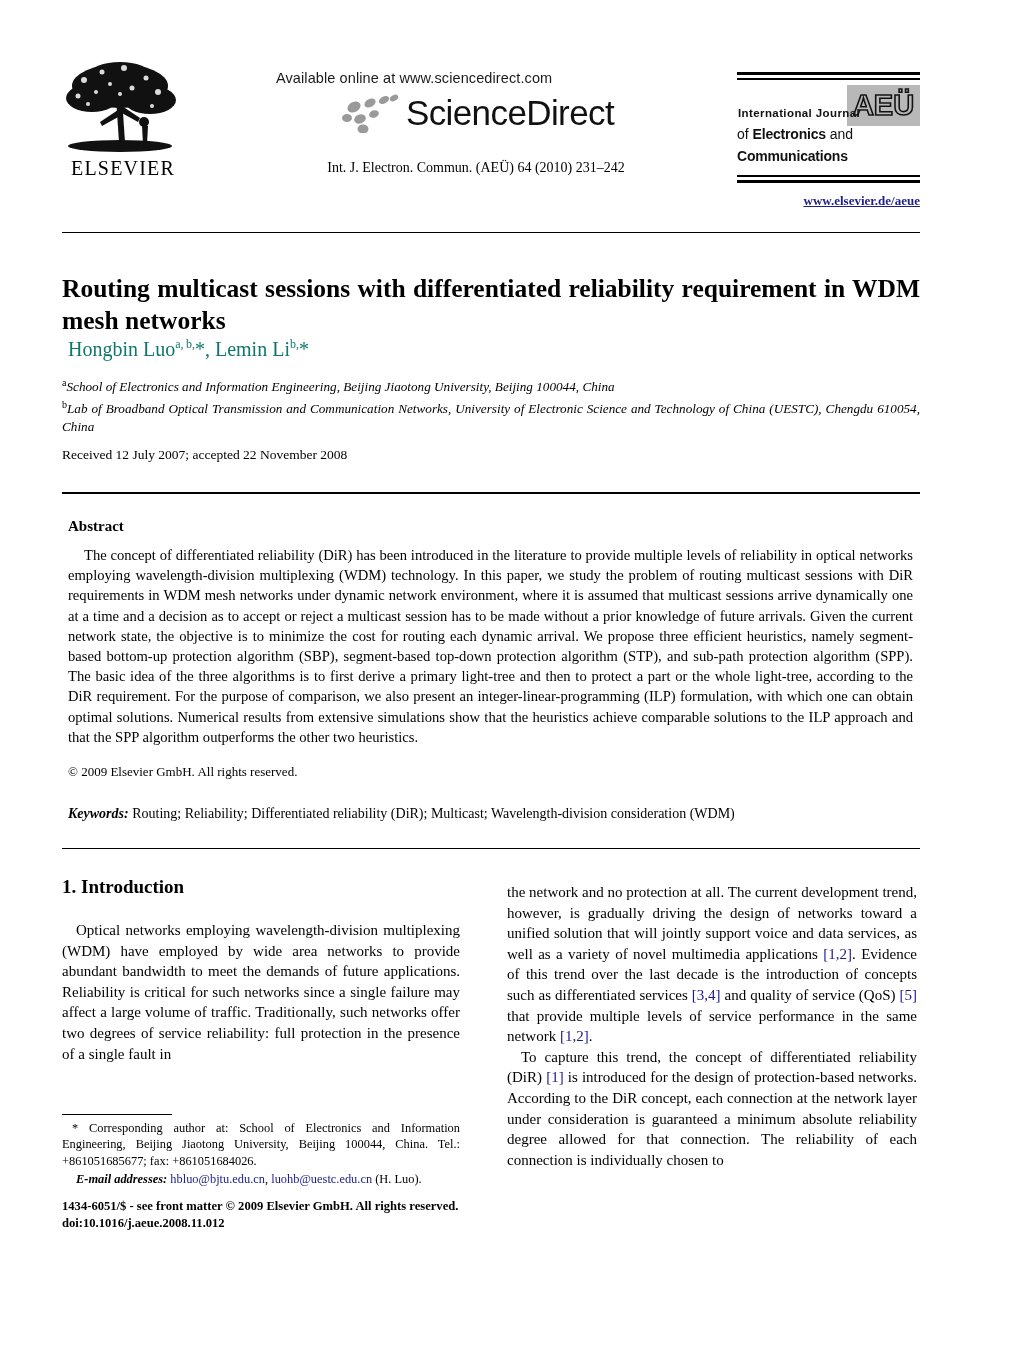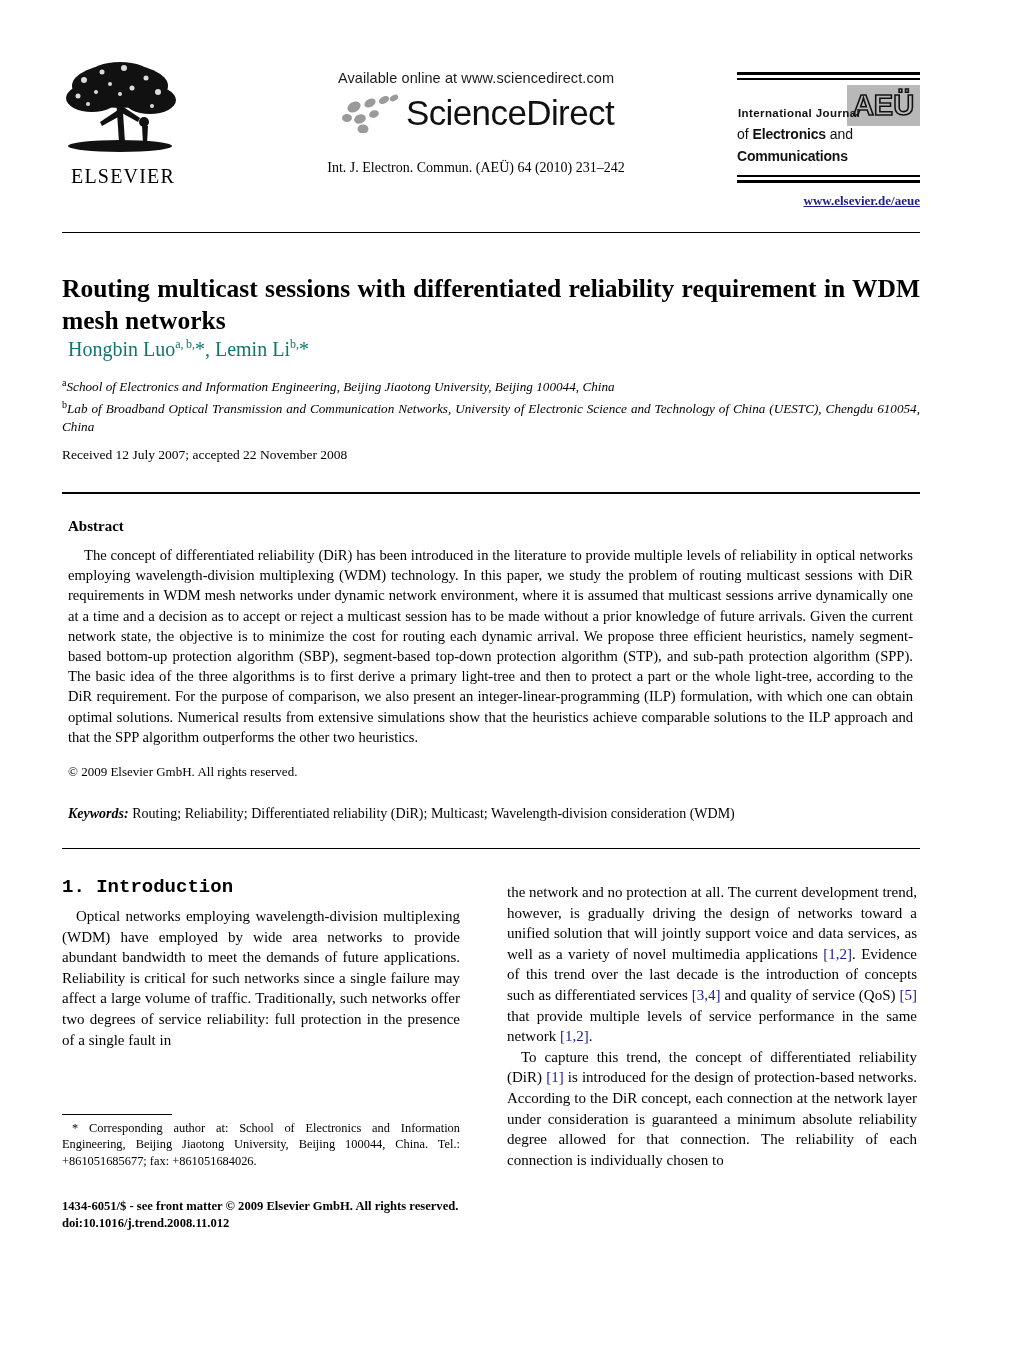--- a/index.html
+++ b/index.html
@@ -34,35 +34,35 @@
     position: absolute;
     left: 0px;
     top: 4px;
     width: 122px;
     height: 136px;
   }
   .elsevier-tree { display:block; }
   .elsevier-word {
     position: absolute;
     left: 0;
-    bottom: 4px;
+    bottom: 12px;
     width: 122px;
     text-align: center;
     font-family: "Liberation Serif", serif;
     font-size: 20px;
     letter-spacing: 1.2px;
     color: #000;
   }
 
   .sd-block {
     position: absolute;
     left: 214px;
     top: 18px;
     width: 400px;
-    text-align: center;
+    text-align: left;
   }
   .sd-available {
     font-family: "Liberation Sans", sans-serif;
     font-size: 14.5px;
     color: #1a1a1a;
     letter-spacing: 0.1px;
   }
   .sd-logo-row {
     margin-top: 7px;
     display: flex;
@@ -281,24 +281,24 @@
     top: 876px;
     width: 398px;
   }
   .col-right {
     position: absolute;
     left: 507px;
     top: 882px;
     width: 410px;
   }
   .sec-head {
-    font-family: Liberation Mono, monospace;
+    font-family: Liberation Serif, serif;
     font-weight: bold;
     font-size: 19px;
-    margin: 0 0 8px 0;
+    margin: 0 0 22px 0;
   }
   .para {
     font-family: "Liberation Serif", serif;
     font-size: 15px;
     line-height: 20.6px;
     text-align: justify;
     text-align-last: left;
     text-indent: 14px;
     margin: 0;
   }
@@ -444,20 +444,21 @@
   </div>
 
   <div class="col-right">
     <p class="para noindent"><span>the network and no protection at all. The current development trend, however, is gradually driving the design of networks toward a unified solution that will jointly support voice and data services, as well as a variety of novel multimedia applications </span><span class="ref">[1,2]</span><span>. Evidence of this trend over the last decade is the introduction of concepts such as differentiated services </span><span class="ref">[3,4]</span><span> and quality of service (QoS) </span><span class="ref">[5]</span><span> that provide multiple levels of service performance in the same network </span><span class="ref">[1,2]</span><span>.</span></p>
     <p class="para"><span>To capture this trend, the concept of differentiated reliability (DiR) </span><span class="ref">[1]</span><span> is introduced for the design of protection-based networks. According to the DiR concept, each connection at the network layer under consideration is guaranteed a minimum absolute reliability degree allowed for that connection. The reliability of each connection is individually chosen to</span></p>
   </div>
 
   <div class="foot-rule"></div>
   <div class="footnotes">
     <div class="fn1">* Corresponding author at: School of Electronics and Information Engineering, Beijing Jiaotong University, Beijing 100044, China. Tel.: +861051685677; fax: +861051684026.</div>
+    <div class="fn2"><i>E-mail addresses:</i> <span class="mail">hbluo@bjtu.edu.cn</span><span>, </span><span class="mail">luohb@uestc.edu.cn</span><span> (H. Luo).</span></div>
   </div>
 
   <div class="imprint">
     <div>1434-6051/$ - see front matter © 2009 Elsevier GmbH. All rights reserved.</div>
-    <div>doi:10.1016/j.trend.2008.11.012</div>
+    <div>doi:10.1016/j.aeue.2008.11.012</div>
   </div>
 
 </div>
 
 </body></html>

